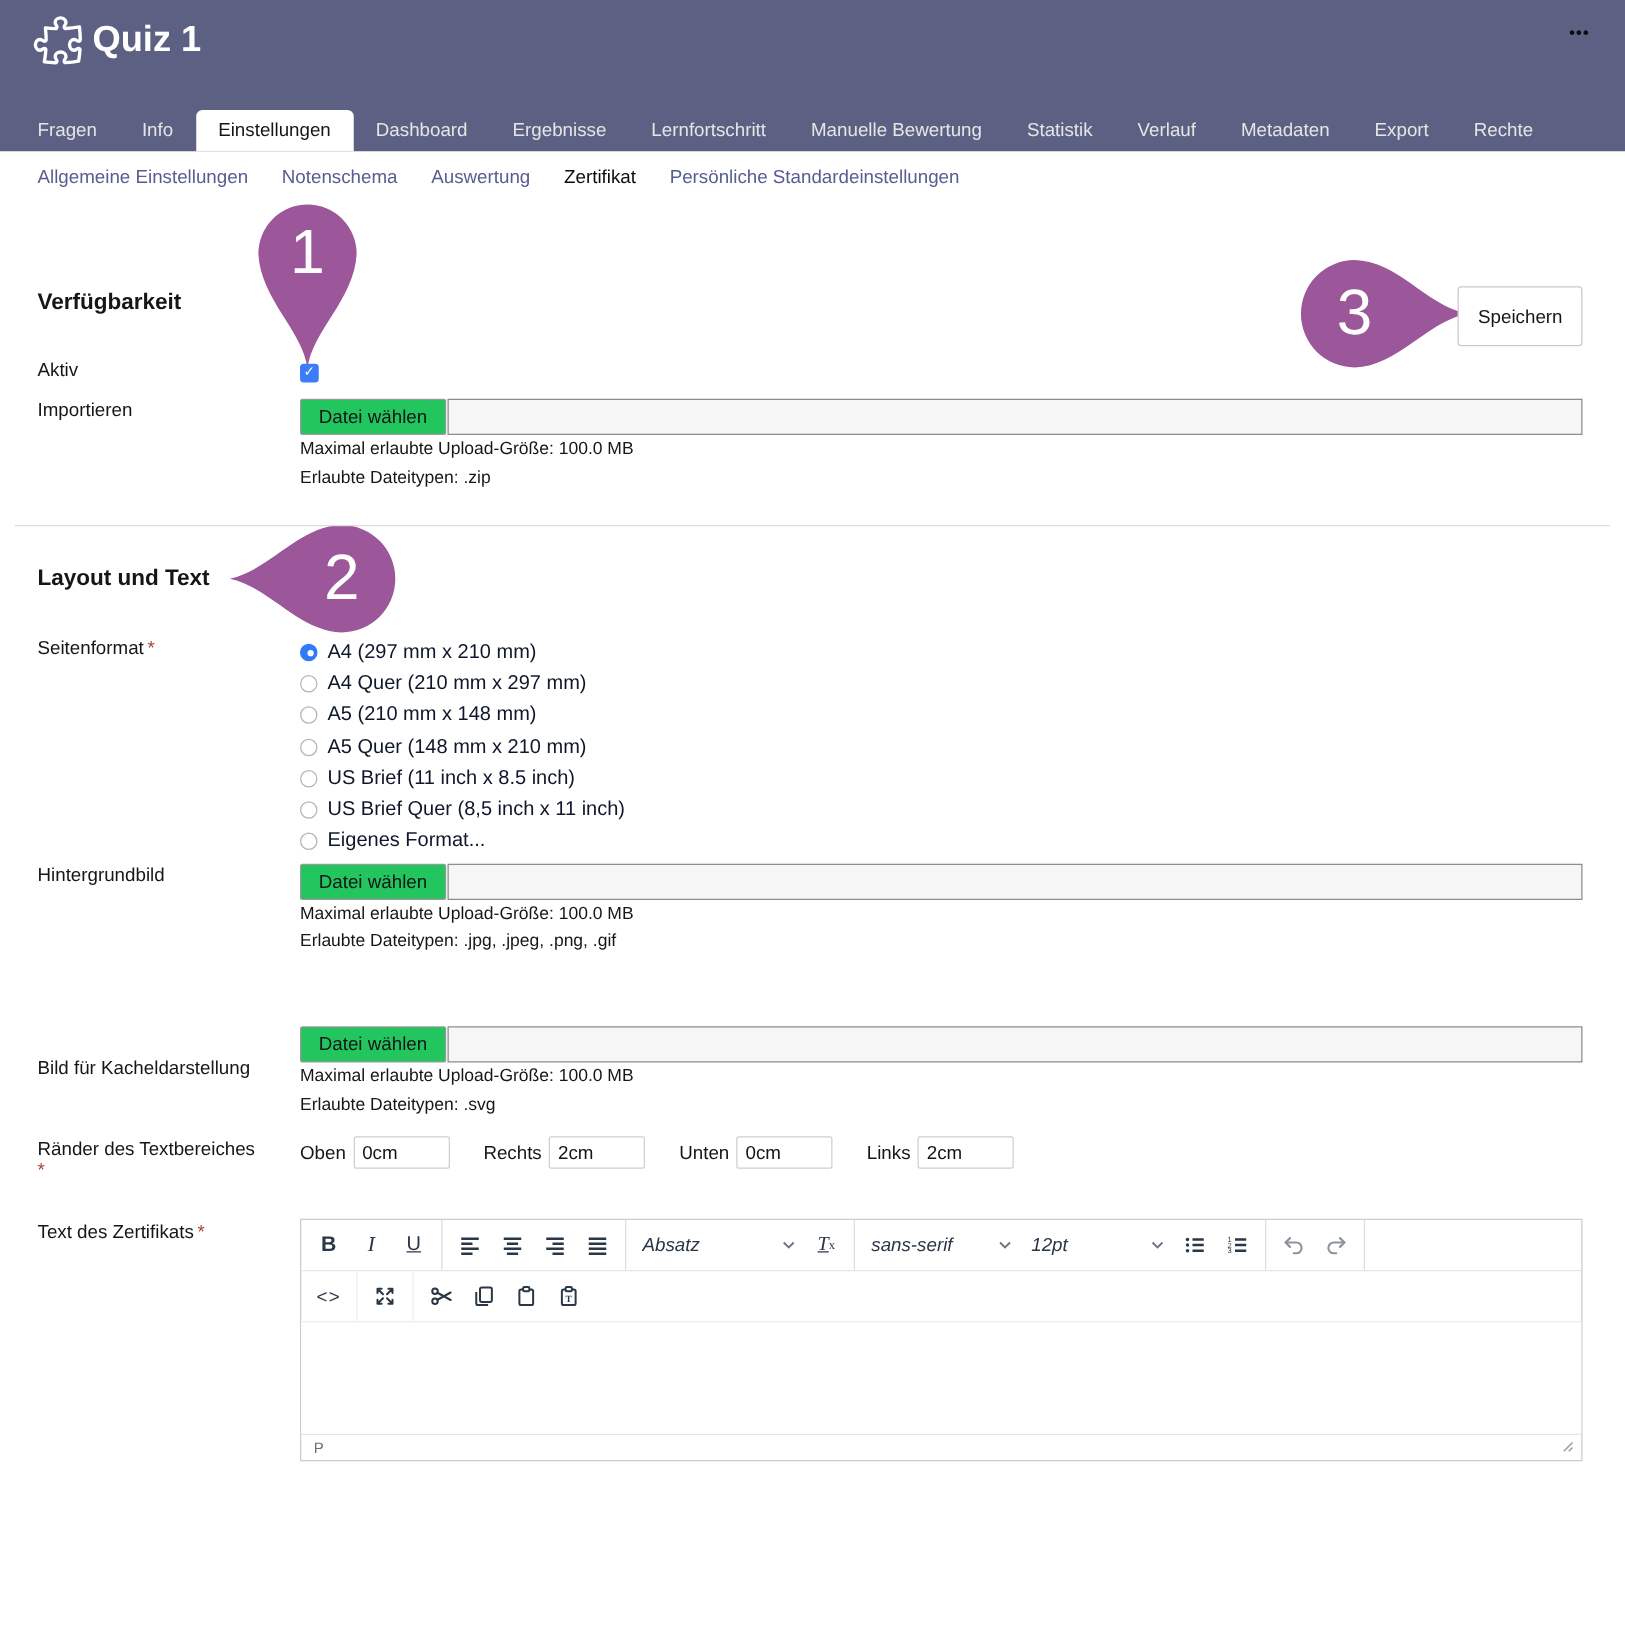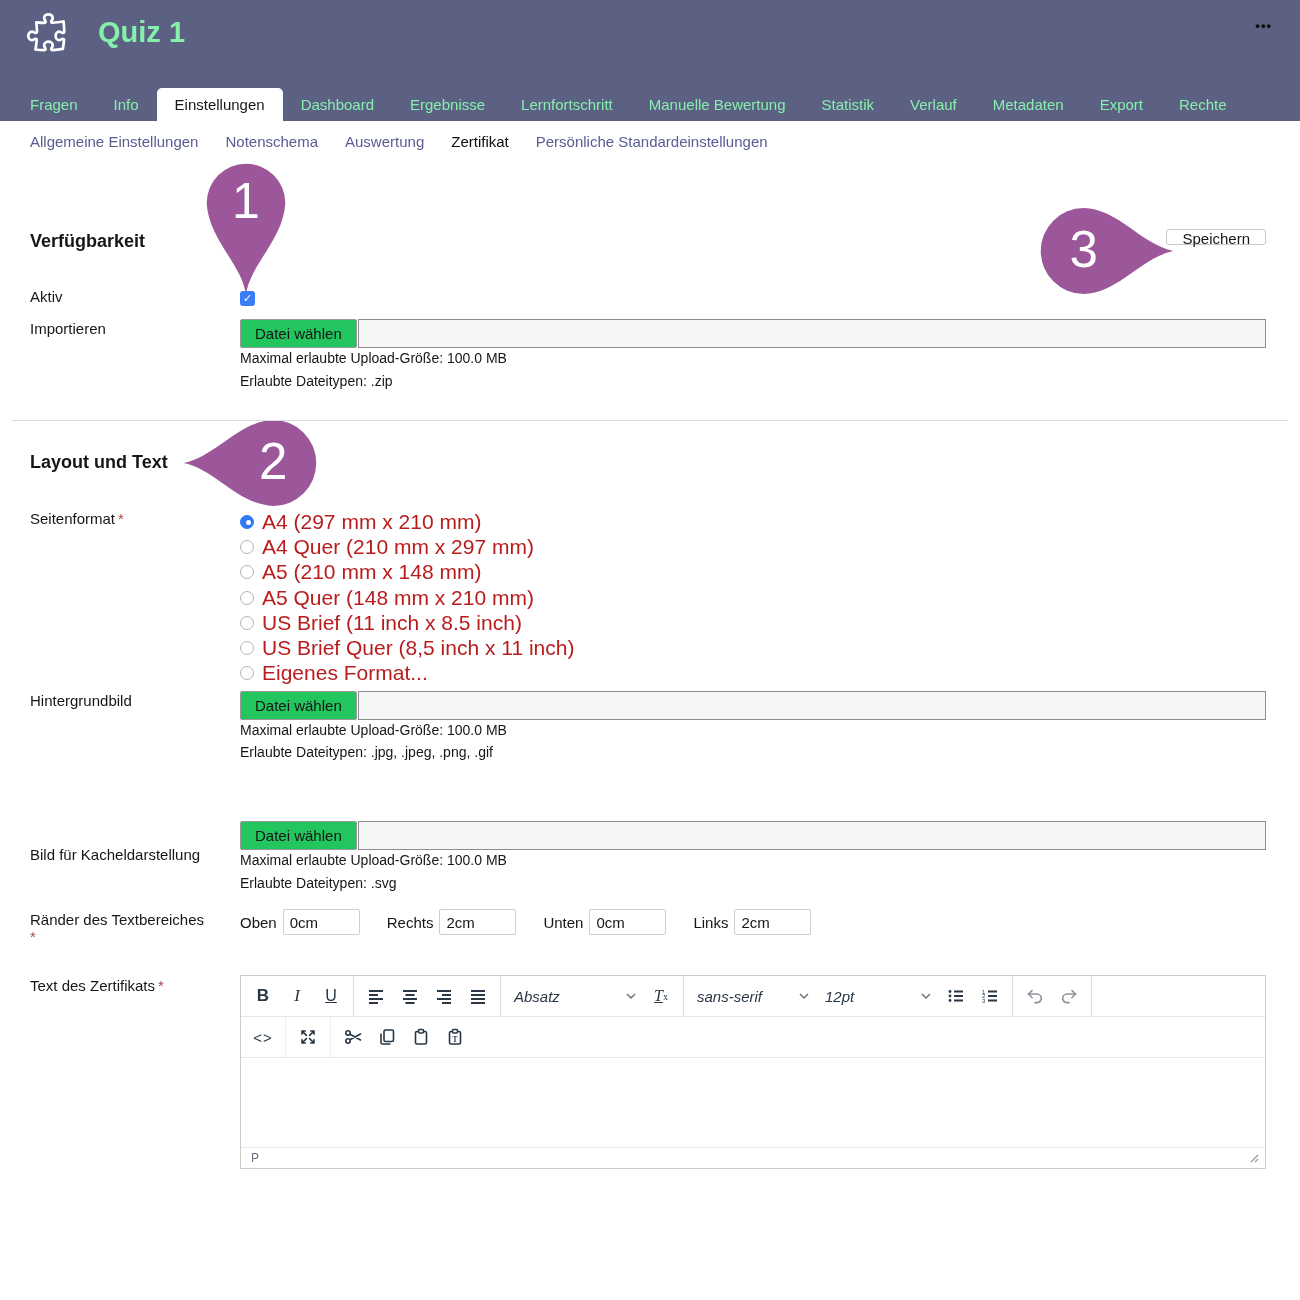--- a/index.html
+++ b/index.html
@@ -3,59 +3,59 @@
 <meta charset="utf-8">
 <style>
   * { margin:0; padding:0; box-sizing:border-box; }
   html,body { background:#ffffff; }
   body { font-family:"Liberation Sans","DejaVu Sans",sans-serif; color:#161616; }
   .page { position:relative; width:1300px; height:1300px; background:#fff; overflow:hidden; }
 
   
   .header { position:absolute; left:0; top:0; width:1300px; height:88px; background:#5c6184; }
   .puzzle { position:absolute; left:24px; top:10px; }
-  .app-title { position:absolute; left:74px; top:16px; font-size:29px; font-weight:bold; color:#86efac;margin-left:24px; }
+  .app-title { position:absolute; left:74px; top:16px; font-size:29px; font-weight:bold; color:#ffffff; }
   .overflow { position:absolute; right:28px; top:18px; color:#0c0c0c; font-size:13px; font-weight:bold; letter-spacing:1px; cursor:pointer; }
 
   
   .tabbar { position:absolute; left:0; top:88px; width:1300px; height:33px; background:#5c6184; display:flex; padding-left:12px; }
-  .tab { height:33px; line-height:33px; padding:0 18px; font-size:15px; color:#86efac; cursor:pointer; white-space:nowrap; }
+  .tab { height:33px; line-height:33px; padding:0 18px; font-size:15px; color:#e5e5e5; cursor:pointer; white-space:nowrap; }
   .tab.active { background:#ffffff; color:#161616; border-radius:5px 5px 0 0; }
 
   
   .subtabs { position:absolute; left:0; top:121px; width:1300px; height:40px; display:flex; gap:27px; padding-left:30px; align-items:center; }
   .subtab { font-size:15px; color:#585c91; cursor:pointer; white-space:nowrap; }
   .subtab.active { color:#0c0c0c; }
 
   
   .flabel { position:absolute; left:30px; font-size:15px; color:#161616; }
   .heading { position:absolute; left:30px; font-size:18px; font-weight:bold; color:#161616; }
   .hint { position:absolute; left:240px; font-size:13.5px; color:#161616; }
   .req { color:#a94442; margin-left:3px; }
 
-  .savebtn { position:absolute; right:34px; top:229px; height:16px; padding:0 15px; background:#fff;
+  .savebtn { position:absolute; right:34px; top:229px; height:48px; padding:0 15px; background:#fff;
     border:1px solid #c9c9c9; border-radius:3px; font-size:15px; color:#161616; font-family:inherit; cursor:pointer; }
 
   .checkbox { position:absolute; left:240px; top:291px; width:15px; height:15px; background:#3b7df8;
     border-radius:3px; color:#fff; font-size:11px; font-weight:bold; text-align:center; line-height:15px; cursor:pointer; }
 
   .filectl { position:absolute; left:240px; width:1026px; height:29px; display:flex; cursor:pointer; }
   .filebtn { border:1px solid #9a9a9a; background:#22c55e; border-radius:2px; padding:0 14px; font-size:15px;
     line-height:27px; color:#161616; white-space:nowrap; z-index:1; }
   .filefield { flex:1; border:1px solid #8d8d8d; background:#f6f6f6; margin-left:1px; }
 
   .divider { position:absolute; left:12px; top:420px; width:1276px; height:1px; background:#dddddd; }
 
   
   .radios { position:absolute; left:240px; top:509px; }
   .radiorow { height:25.3px; display:flex; align-items:center; cursor:pointer; }
   .radio { width:14px; height:14px; border-radius:50%; border:1px solid #b4b4b4; background:#fff; margin-right:8px; flex:none; position:relative; }
   .radiorow.sel .radio { background:#2f7bf7; border-color:#2f7bf7; }
   .radiorow.sel .radio::after { content:""; position:absolute; left:4.5px; top:4.5px; width:5px; height:5px; border-radius:50%; background:#fff; }
-  .radiolabel { font-size:21px; color:#b91c1c; }
+  .radiolabel { font-size:16px; color:#0f172a; }
 
   
   .margins { position:absolute; left:240px; top:908px; height:28px; display:flex; align-items:center; }
   .mpair { display:flex; align-items:center; margin-right:27px; }
   .mlabel { font-size:15px; margin-right:6px; }
   .minput { width:77px; height:26px; border:1px solid #cfcfcf; border-radius:2px; font-family:inherit; font-size:15px; padding:0 6px; color:#161616; background:#fff; }
 
   
   .callout { position:absolute; pointer-events:none; }
   .callout svg { display:block; }

